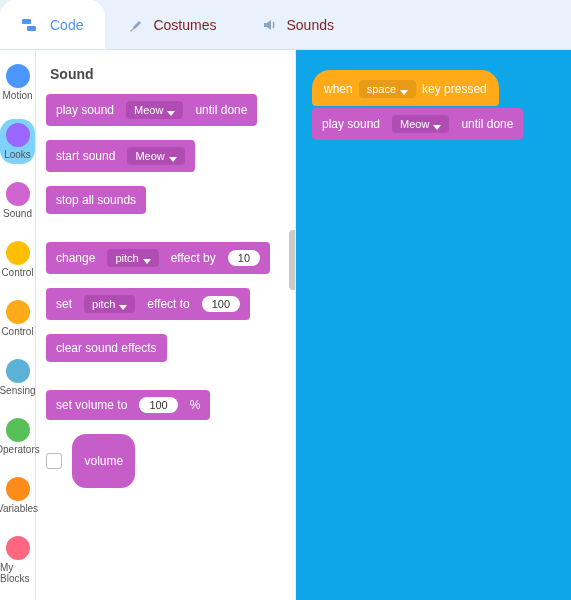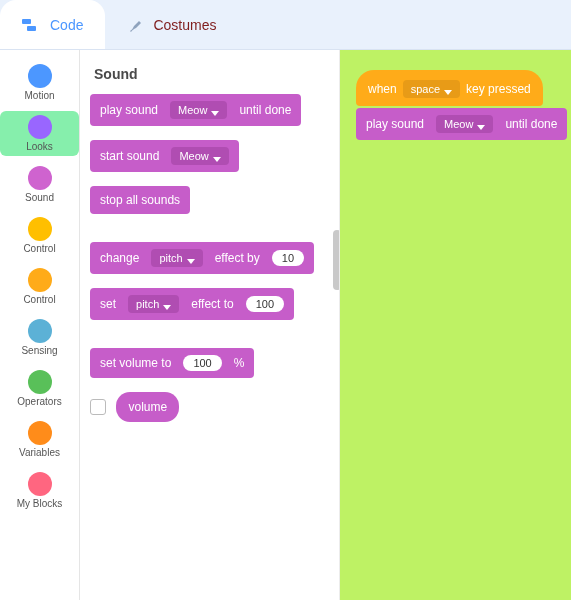--- a/index.html
+++ b/index.html
@@ -4,38 +4,38 @@
 <style>
   * { box-sizing: border-box; margin: 0; padding: 0; font-family: "Helvetica Neue", Arial, sans-serif; }
   body { background: #e9f1fc; width: 571px; height: 600px; overflow: hidden; }
 
   .tabs { display: flex; background: #e9f1fc; height: 50px; border-bottom: 1px solid #d9e3f2; }
   .tab { display: flex; align-items: center; gap: 8px; padding: 0 22px; font-size: 14px; color: #7f1d1d; cursor: pointer; border-top-left-radius: 16px; border-top-right-radius: 16px; }
   .tab.active { background: #fff; color: #4c97ff; align-items: center; }
   .tab .icon { display: inline-flex; align-items: center; }
 
   .main { display: flex; height: 550px; background: #fff; }
-  .cat-col { width: 80px; background: #fff; border-right: 1px solid #e5e5e5; display: flex; flex-direction: column; align-items: center; padding-top: 10px; gap: 6px; }
+  .cat-col { width: 36px; background: #fff; border-right: 1px solid #e5e5e5; display: flex; flex-direction: column; align-items: center; padding-top: 10px; gap: 14px; }
   .cat { display: flex; flex-direction: column; align-items: center; gap: 2px; padding: 4px 0; width: 100%; cursor: pointer; }
-  .cat.selected { background: #86efac; border-radius: 6px; }
+  .cat.selected { background: #7dd3fc; border-radius: 14px; }
   .cat-dot { width: 24px; height: 24px; border-radius: 50%; }
   .cat-label { font-size: 10px; color: #555; }
 
   .palette { width: 260px; padding: 12px 10px; position: relative; overflow: hidden; border-right: 1px solid #ececec; }
   .palette-title { font-size: 14px; font-weight: 600; color: #4a4a4a; margin: 4px 0 12px 4px; }
   .block-wrap { margin-bottom: 14px; }
   .block { display: inline-flex; align-items: center; background: #c65dc9; color: #fff; font-size: 12px; border-radius: 4px; padding: 7px 10px; gap: 12px; cursor: grab; position: relative; }
-  .block.reporter { border-radius: 14px; padding: 8px 12px; justify-content: center; }
+  .block.reporter { border-radius: 14px; padding: 20px 12px; justify-content: center; }
   .dd { background: #b04db2; padding: 3px 8px; border-radius: 4px; display: inline-flex; align-items: flex-end; gap: 4px; font-size: 11px; }
   .pill { background: #fff; color: #333; border-radius: 12px; padding: 2px 10px; font-size: 11px; min-width: 26px; text-align: center; }
   .caret { width: 0; height: 0; border-left: 4px solid transparent; border-right: 4px solid transparent; border-top: 5px solid #fff; display: inline-block; }
   .checkbox { width: 16px; height: 16px; border: 1px solid #bbb; border-radius: 3px; background: #fff; display: inline-block; vertical-align: middle; margin-right: 6px; cursor: pointer; }
   .scroll-thumb { position: absolute; right: -2px; top: 180px; width: 8px; height: 60px; background: #c9c9c9; border-radius: 4px; }
 
-  .workspace { flex: 1; background: #bef264; padding: 20px; position: relative; text-decoration: underline; }
+  .workspace { flex: 1; background: #0ea5e9; padding: 20px; position: relative; text-decoration: underline; }
   .stack { position: absolute; top: 20px; left: 16px; }
   .hat { background: #ffab19; color: #fff; font-size: 12px; border-radius: 18px 18px 4px 4px; padding: 10px 12px 8px; display: inline-flex; align-items: center; gap: 6px; cursor: grab; }
   .hat .dd { background: #e89b17; }
   .stack .block { border-radius: 4px; margin-top: 2px; }
 </style>
 </head>
 <body>
 
 <div class="tabs">
   <div class="tab active">
@@ -48,20 +48,29 @@
     <span>Code</span>
   </div>
   <div class="tab">
     <span class="icon">
       <svg width="18" height="18" viewBox="0 0 18 18">
           <path d="M3 15c2-1 3-3 4-5l5-5 2 2-5 5c-2 1-4 2-5 4z" fill="#8fa3bd"></path>
         </svg>
     </span>
     <span>Costumes</span>
   </div>
+  <div class="tab">
+    <span class="icon">
+      <svg width="18" height="18" viewBox="0 0 18 18">
+          <path d="M3 7v4h3l4 3V4L6 7H3z" fill="#8fa3bd"></path>
+          <path d="M12 6c1 1 1 5 0 6" stroke="#8fa3bd" stroke-width="1.5" fill="none"></path>
+        </svg>
+    </span>
+    <span>Sounds</span>
+  </div>
 </div>
 
 <div class="main">
 
   <div class="cat-col" id="cat-col">
       <div class="cat">
         <div class="cat-dot" style="background: rgb(76, 151, 255);"></div>
         <div class="cat-label">Motion</div>
       </div>
       <div class="cat selected">
@@ -147,20 +156,25 @@
         <span>set</span>
         <span class="dd">
             <span>pitch</span>
             <span class="caret"></span>
           </span>
         <span>effect to</span>
         <span class="pill">100</span>
       </div>
     </div>
 
+    <div class="block-wrap">
+      <div class="block">
+        <span>clear sound effects</span>
+      </div>
+    </div>
 
     <div style="height:14px"></div>
 
 
     <div class="block-wrap">
       <div class="block">
         <span>set volume to</span>
         <span class="pill">100</span>
         <span>%</span>
       </div>

